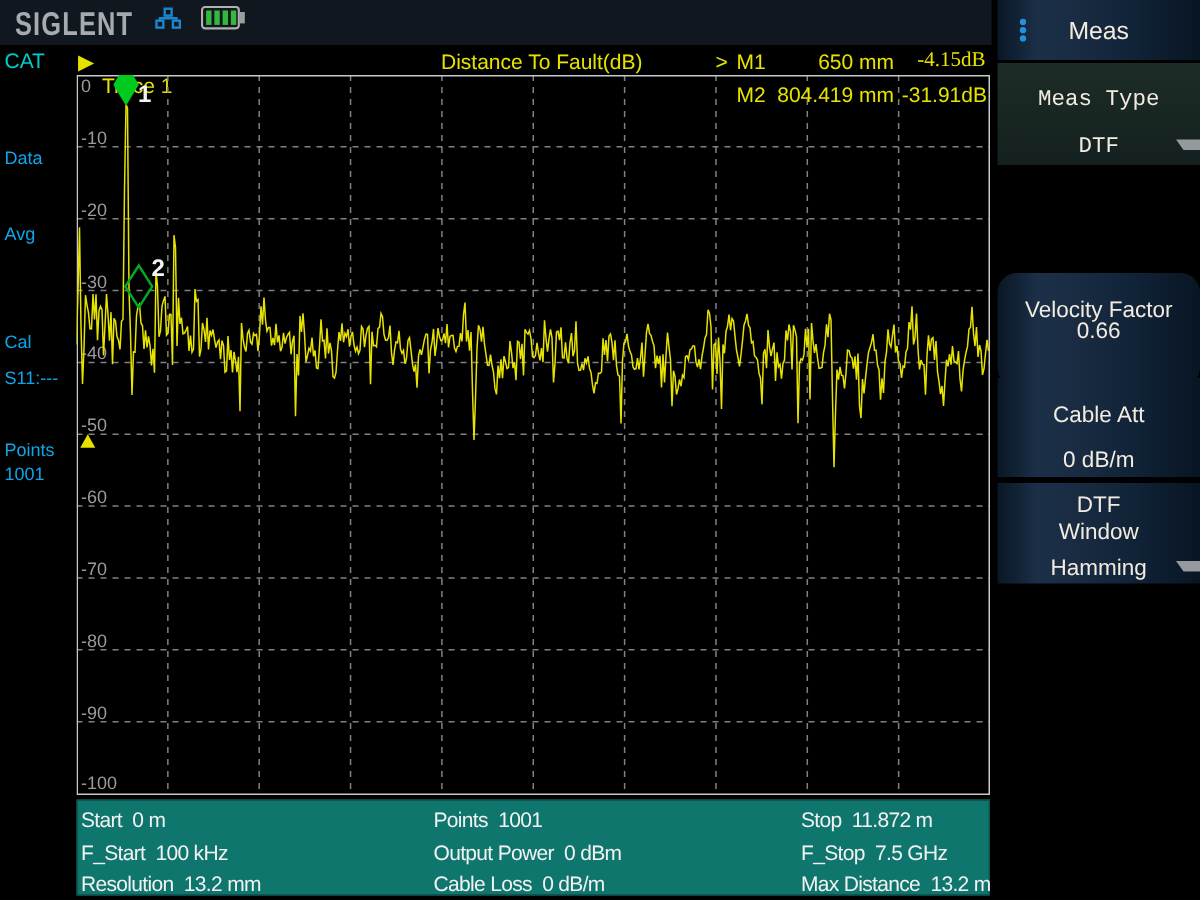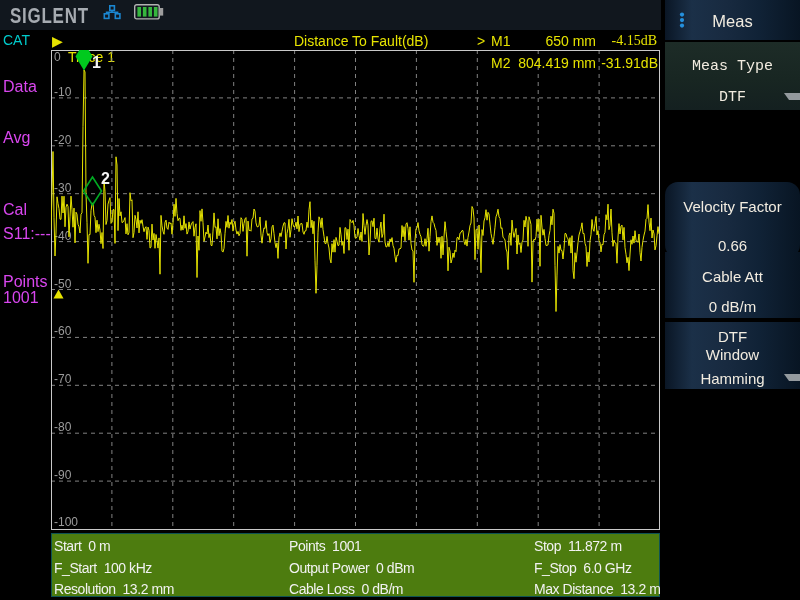--- a/index.html
+++ b/index.html
@@ -5,25 +5,25 @@
   body{font-family:"Liberation Sans",sans-serif;position:relative;}
   .abs{position:absolute;}
   
   #topbar{left:0;top:0;width:661px;height:30px;background:#11171e;}
   #logo{left:10px;top:3px;font-size:22px;font-weight:bold;color:#a6abb1;letter-spacing:1px;transform:scaleX(0.77);transform-origin:left top;}
   
   .yel{color:#e6e300;}
   .cy{color:#00cbcb;}
   .r2{top:32.5px;font-size:14px;}
   
-  .sb{left:3px;color:#d946ef;font-size:16px;}
+  .sb{left:3px;color:#0ea5e9;font-size:12px;margin-top:20px;}
   
   #plot{left:51px;top:50px;}
   
-  #bot{left:51px;top:533px;width:609px;height:64px;border:1px solid #0f5353;box-sizing:border-box;background:#4d7c0f;}
+  #bot{left:51px;top:533px;width:609px;height:64px;border:1px solid #0f5353;box-sizing:border-box;background:#0f766e;}
   .bt{position:absolute;font-size:14px;letter-spacing:-0.45px;color:#f2f2f2;white-space:pre;}
   
   #rp{left:665px;top:0;width:135px;height:600px;background:#000;}
   .btn{position:absolute;left:0;width:135px;background:linear-gradient(90deg,#0a1625 0%,#1b3048 20%,#182a40 45%,#102236 70%,#081523 100%);}
   .btn div{position:absolute;width:135px;text-align:center;color:#f2ece0;font-size:15px;white-space:nowrap;}
   .tri{position:absolute;width:0;height:0;border-left:5px solid transparent;border-right:5px solid transparent;border-top:7px solid #949a9e;}
 </style></head>
 <body>
 <div class="abs" id="topbar"></div>
 <div class="abs" id="logo">SIGLENT</div>
@@ -111,21 +111,21 @@
   <text x="41" y="18" fill="#f4f4f4" font-size="16" font-weight="bold" font-family="Liberation Sans,sans-serif">1</text>
   <text x="50" y="134" fill="#f4f4f4" font-size="16" font-weight="bold" font-family="Liberation Sans,sans-serif">2</text>
 </svg>
 
 <div class="abs" id="bot">
   <span class="bt" style="left:2px;top:4px;">Start  0 m</span>
   <span class="bt" style="left:237px;top:4px;">Points  1001</span>
   <span class="bt" style="left:482px;top:4px;">Stop  11.872 m</span>
   <span class="bt" style="left:2px;top:25.5px;">F_Start  100 kHz</span>
   <span class="bt" style="left:237px;top:25.5px;">Output Power  0 dBm</span>
-  <span class="bt" style="left:482px;top:25.5px;">F_Stop  6.0 GHz</span>
+  <span class="bt" style="left:482px;top:25.5px;">F_Stop  7.5 GHz</span>
   <span class="bt" style="left:2px;top:47px;">Resolution  13.2 mm</span>
   <span class="bt" style="left:237px;top:47px;">Cable Loss  0 dB/m</span>
   <span class="bt" style="left:482px;top:47px;">Max Distance  13.2 m</span>
 </div>
 
 <div class="abs" id="rp">
   <div class="btn" style="top:0;height:40px;">
     <div style="top:11.5px;font-size:16.5px;">Meas</div>
     <svg style="position:absolute;left:13px;top:12px;" width="8" height="18" viewBox="0 0 8 18">
       <circle cx="4" cy="2.6" r="2.1" fill="#2590dd"></circle>
@@ -133,21 +133,21 @@
       <circle cx="4" cy="13.6" r="2.1" fill="#2590dd"></circle>
     </svg>
   </div>
   <div class="btn" style="top:42px;height:68px;background:linear-gradient(180deg,#1d2c27 0%,#182622 55%,#142020 100%);font-family:Liberation Mono, monospace;">
     <div style="top:15.5px;">Meas Type</div>
     <div style="top:46.5px;">DTF</div>
     <div class="tri" style="left:119px;top:51px;"></div>
   </div>
   <div class="btn" style="top:182px;height:76px;border-radius:13px;">
     <div style="top:15.5px;">Velocity Factor</div>
-    <div style="top:55px;">0.66</div>
+    <div style="top:30px;">0.66</div>
   </div>
   <div class="btn" style="top:252px;height:66px;">
     <div style="top:15.5px;">Cable Att</div>
     <div style="top:45.5px;">0 dB/m</div>
   </div>
   <div class="btn" style="top:322px;height:67px;">
     <div style="top:6px;">DTF</div>
     <div style="top:24px;">Window</div>
     <div style="top:48px;">Hamming</div>
     <div class="tri" style="left:119px;top:52px;"></div>

